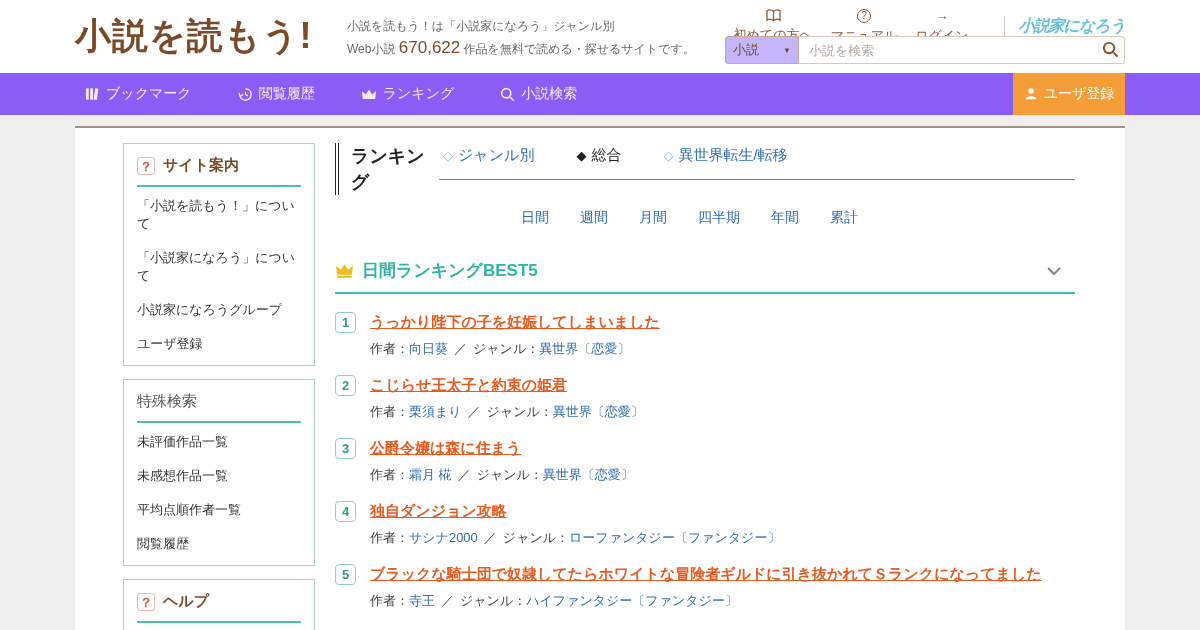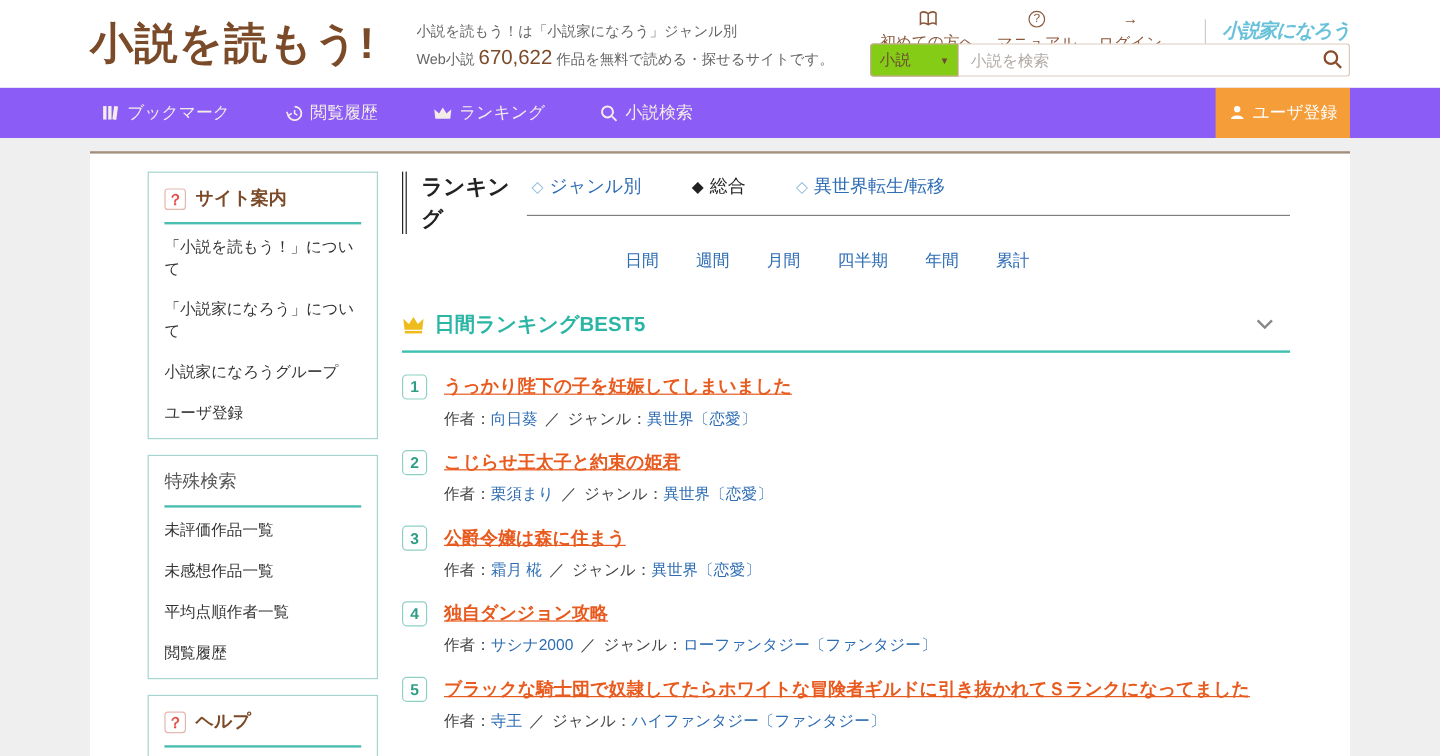--- a/index.html
+++ b/index.html
@@ -12,21 +12,21 @@
   .header-inner { width:1050px; margin:0 auto; position:relative; height:73px; }
   .logo { position:absolute; left:0; top:12px; font-size:36px; font-weight:bold; color:#7b4a28; letter-spacing:1px; }
   .tagline { position:absolute; left:272px; top:16px; font-size:12px; color:#666; line-height:21px; }
   .tagline .count { font-size:17px; font-weight:normal; color:#7b4a28; }
   .util { position:absolute; right:0; top:8px; display:flex; align-items:center; font-size:13px; color:#8a573a; }
   .util .ulink { color:#8a573a; display:flex; align-items:center; margin-right:18px; gap:4px;flex-direction:column; }
   .qcircle { display:inline-block; width:14px; height:14px; border:1px solid #8a573a; border-radius:50%; font-size:10px; line-height:12px; text-align:center; color:#8a573a; }
   .arrow-glyph { font-weight:bold; }
   .narou-logo { color:#66c1d9; font-size:16px; font-style:italic; font-weight:bold; border-left:1px solid #ccc; padding-left:14px; margin-left:17px; letter-spacing:-1px; }
   .searchbar { position:absolute; right:0; top:36px; width:400px; height:28px; display:flex; }
-  .search-select { width:74px; height:28px; background:#84cc16; border:1px solid #c9a896; border-radius:3px 0 0 3px; color:#6b4a33; font-size:13px; display:flex; align-items:center; justify-content:space-between; padding:0 7px; cursor:pointer; }
+  .search-select { width:74px; height:28px; background:#c4b5fd; border:1px solid #c9a896; border-radius:3px 0 0 3px; color:#6b4a33; font-size:13px; display:flex; align-items:center; justify-content:space-between; padding:0 7px; cursor:pointer; }
   .search-select .dd { font-size:8px; color:#6b4a33; }
   .search-input-wrap { flex:1; position:relative; }
   .search-input { width:100%; height:28px; border:1px solid #dcc8bc; border-left:none; border-radius:0 3px 3px 0; font-size:13px; padding:0 30px 0 10px; color:#333; font-family:"Liberation Sans", sans-serif; }
   .search-input::placeholder { color:#b0a8a2; }
   .search-btn { position:absolute; right:6px; top:5px; width:18px; height:18px; background:none; border:none; cursor:pointer; }
 
   
   .nav { width:1200px; height:42px; background:#8b5cf6; }
   .nav-inner { width:1050px; margin:0 auto; height:42px; display:flex; align-items:center; }
   .nav-item { color:#f4ede7; font-size:14px; display:flex; align-items:center; gap:6px; margin-right:36px; margin-left:10px; }

